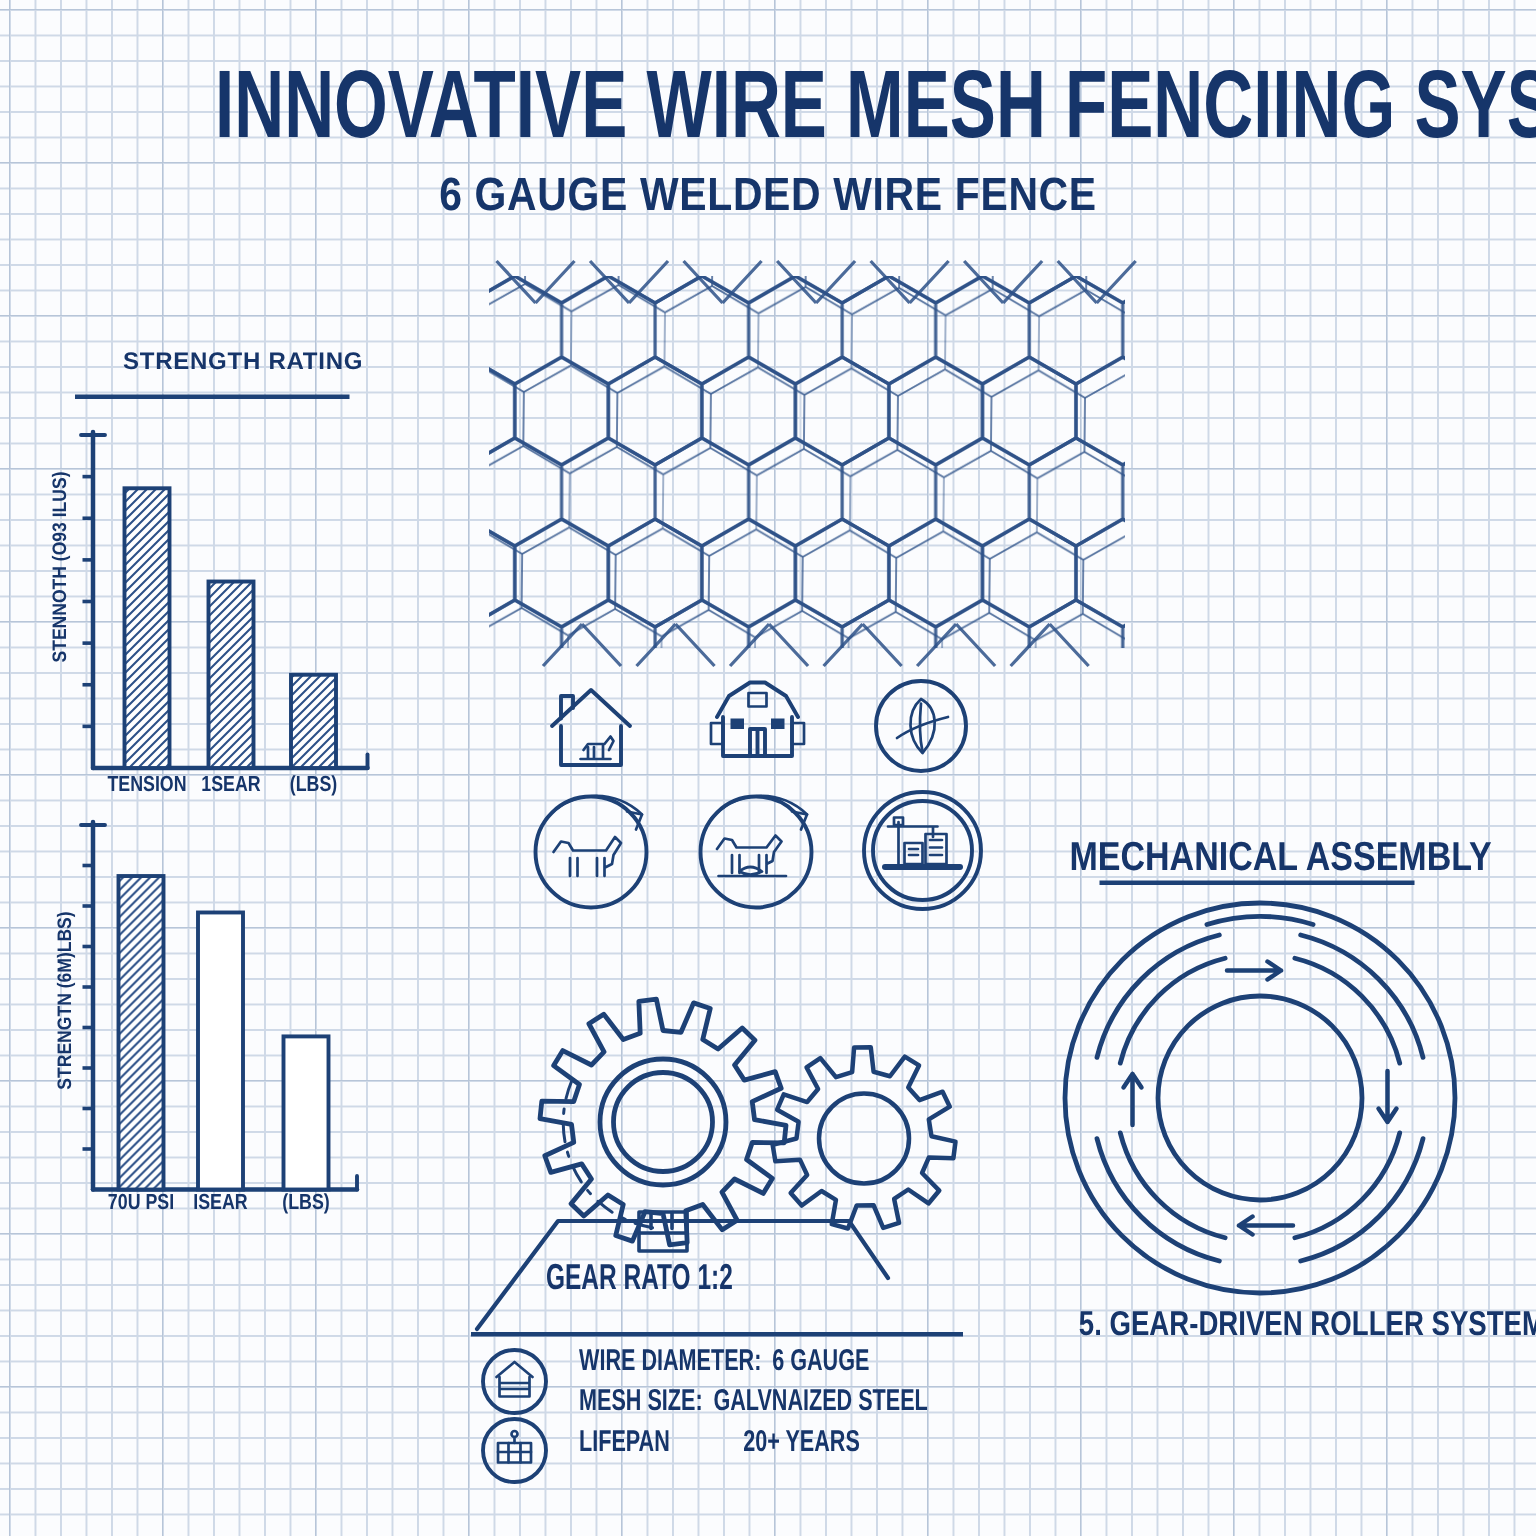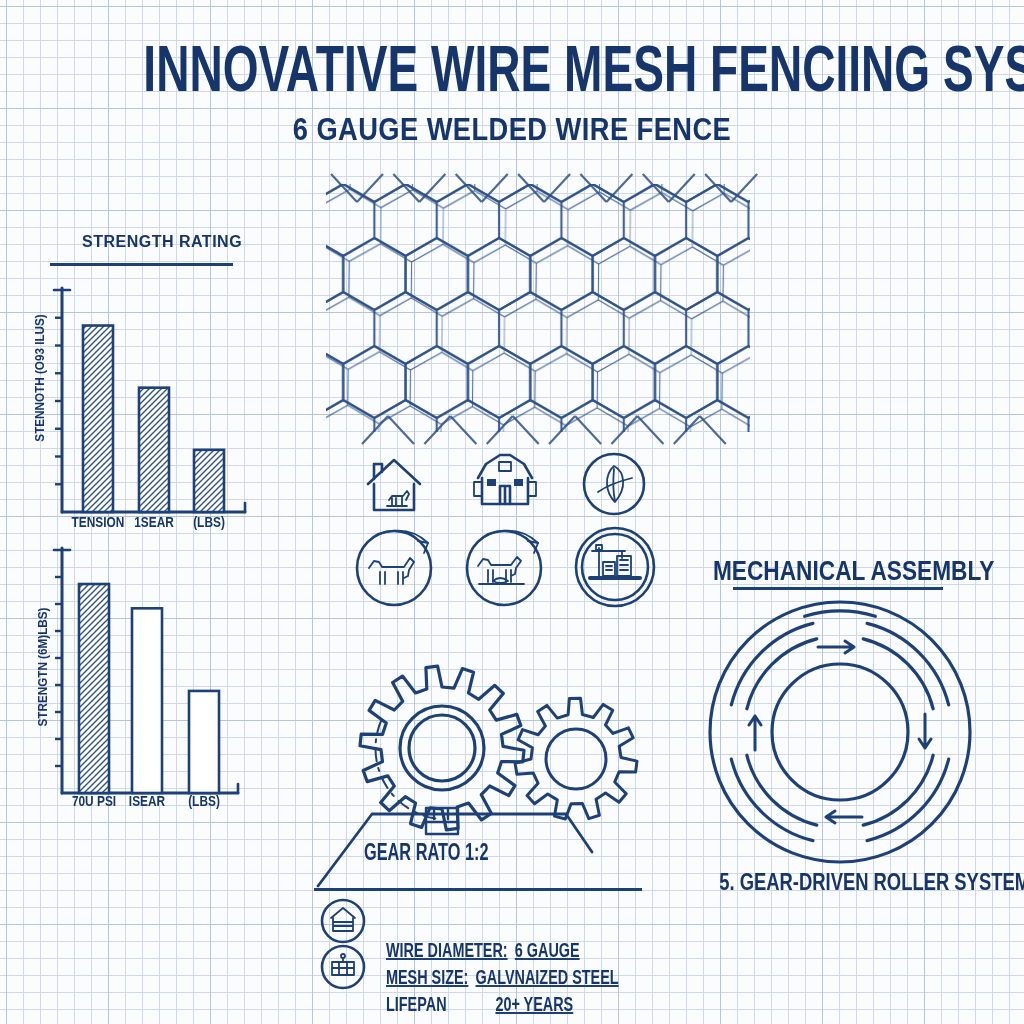--- a/index.html
+++ b/index.html
@@ -24,21 +24,21 @@
   .title{top:32px;left:0;width:100%;text-align:center;font-size:64px;transform:scaleX(.72);}
   .subtitle{top:112px;left:0;width:100%;text-align:center;font-size:31px;transform:scaleX(.88);letter-spacing:.5px;}
   .chart-heading{left:54px;top:233px;font-size:16px;letter-spacing:.5px;margin-left:28px;}
   .rule{background:var(--ink);height:3px;}
   .rule-strength{left:50px;top:263px;width:183px;}
   .rule-mech{left:733px;top:587px;width:210px;}
   .mech-heading{left:688px;top:556px;width:312px;text-align:center;font-size:27px;transform:scaleX(.84);}
   .mech-caption{left:688px;top:869px;width:312px;text-align:center;font-size:23px;transform:scaleX(.8);}
   .gear-label{left:364px;top:838px;font-size:24px;transform:scaleX(.68);transform-origin:left center;}
   .sep{left:314px;top:888px;width:328px;}
-  .specs{left:386px;top:937px;text-decoration:underline;}
+  .specs{left:386px;top:894px;}
   .spec-row{font-size:20px;font-weight:700;color:var(--ink-deep);transform:scaleX(.72);transform-origin:left center;height:27px;line-height:27px;white-space:nowrap;}
   .spec-row .lbl{margin-right:10px;}
   .spec-row .lbl3{display:inline-block;min-width:142px;}
   svg{color:var(--ink);overflow:visible;}
   svg text{font-family:"Liberation Sans",sans-serif;font-weight:700;fill:var(--ink-deep);}
   .st{stroke:var(--ink);stroke-width:2.6;fill:none;stroke-linejoin:round;stroke-linecap:round;}
   .st-thin{stroke:var(--ink);stroke-width:1.8;fill:none;stroke-linejoin:round;stroke-linecap:round;}
   .fi{fill:var(--ink);stroke:none;}
 </style>
 </head>

